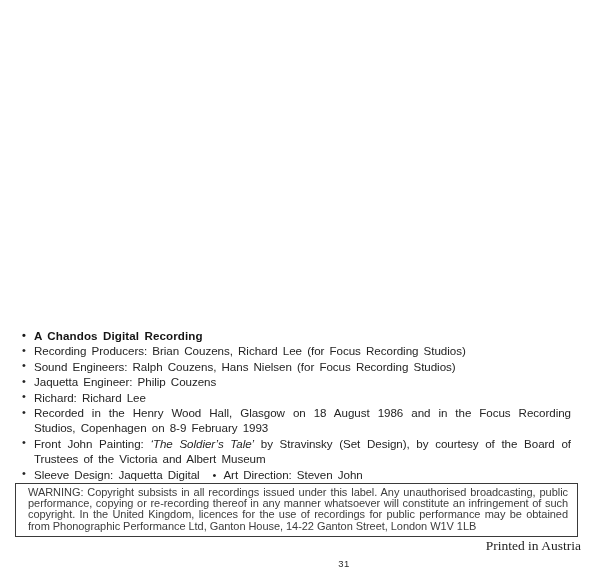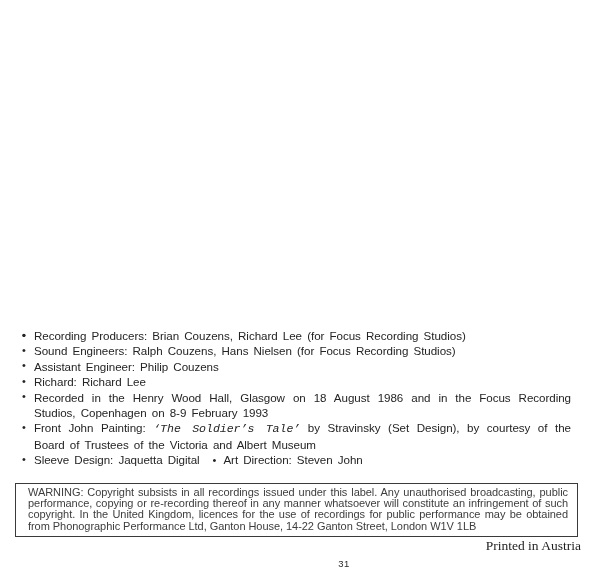--- a/index.html
+++ b/index.html
@@ -46,21 +46,20 @@
     letter-spacing: 0.1px;
   }
   .credit-item .bullet-inline {
     display: inline-block;
     margin-left: 13px;
     margin-right: 7px;
     font-size: 11px;
   }
   .credit-item em {
     font-style: italic;
-    font-family: Liberation Mono, monospace;
   }
 
   
   .warning-box {
     position: absolute;
     top: 483px;
     left: 15px;
     width: 563px;
     box-sizing: border-box;
     border: 1px solid #3a3a3a;
@@ -97,33 +96,33 @@
   }
 </style>
 </head>
 <body>
 
 <div class="page">
 
   <div class="credits">
 
     <div class="credit-item bold">
-      <span class="bullet">•</span>
+      <span class="bullet">•</span><span>A Chandos Digital Recording</span>
     </div>
 
     <div class="credit-item">
       <span class="bullet">•</span><span>Recording Producers: Brian Couzens, Richard Lee (for Focus Recording Studios)</span>
     </div>
 
     <div class="credit-item">
       <span class="bullet">•</span><span>Sound Engineers: Ralph Couzens, Hans Nielsen (for Focus Recording Studios)</span>
     </div>
 
     <div class="credit-item">
-      <span class="bullet">•</span><span>Assistant Engineer: Philip Couzens</span>
+      <span class="bullet">•</span><span>Jaquetta Engineer: Philip Couzens</span>
     </div>
 
     <div class="credit-item">
       <span class="bullet">•</span><span>Richard: Richard Lee</span>
     </div>
 
     <div class="credit-item">
       <span class="bullet">•</span><span>Recorded in the Henry Wood Hall, Glasgow on 18 August 1986 and in the Focus Recording Studios, Copenhagen on 8-9 February 1993</span>
     </div>
 

